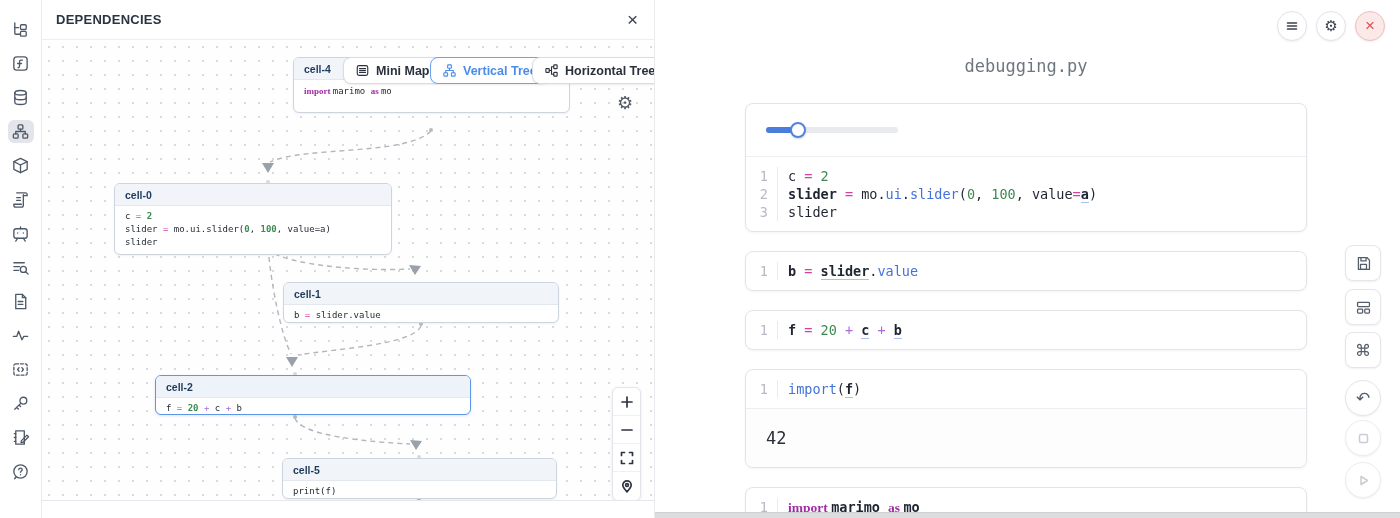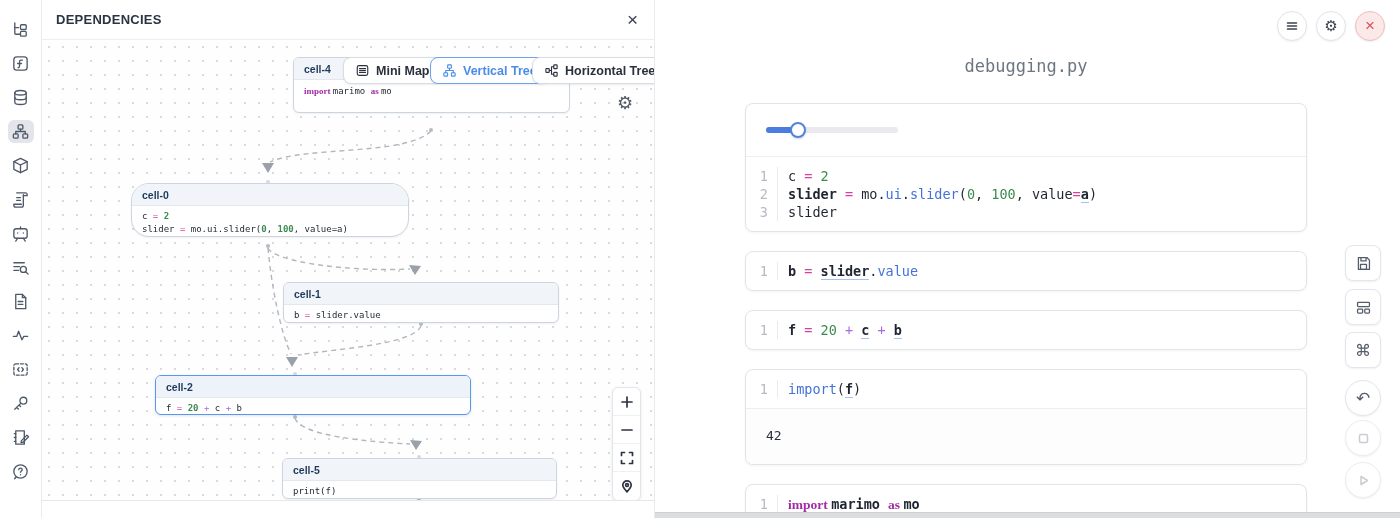--- a/index.html
+++ b/index.html
@@ -78,21 +78,21 @@
     align-items:center; justify-content:center; cursor:pointer; color:#3c4250; }
   .circlebtn svg { width:14px; height:14px; stroke:#3c4250; fill:none; stroke-width:1.6;
     stroke-linecap:round; }
   .circlebtn.danger { background:#fbe9e9; border-color:#f3bcbc; color:#d9534f; font-size:17px; }
 
   .cells { position:absolute; left:90px; top:103px; width:562px; }
   .cell { background:#fff; border:1px solid #e2e4e8; border-radius:8px;
     box-shadow:0 1px 3px rgba(30,40,60,.05); margin-bottom:19px; overflow:hidden; }
   .cell-output-top { padding:18px 20px; border-bottom:1px solid #eceef2; }
   .cell-output-bottom { padding:19px 20px; border-top:1px solid #eceef2; background:#fdfdfd;
-    font-family:"DejaVu Sans Mono", monospace; font-size:13px; color:#2a2f38; min-height:56px; }
+    font-family:"DejaVu Sans Mono", monospace; font-size:17px; color:#2a2f38; min-height:56px; }
   .code { padding:10px 0; font-family:"DejaVu Sans Mono", monospace; font-size:13.5px; line-height:18px; }
   .code-line { display:flex; }
   .ln { flex:0 0 32px; text-align:right; padding-right:9px; color:#b6bac2;
     border-right:1px solid #e8eaee; user-select:none; }
   .lc { padding-left:10px; white-space:pre; color:#1e2430; }
   .tok-kw { color:#a32ca5; font-weight:bold;font-family:Liberation Serif, serif; }
   .tok-tx { color:#1e2430; }
   .tok-pl { color:#1e2430; }
   .tok-def { color:#1e2430; font-weight:bold; }
   .tok-var { color:#1e2430; font-weight:bold; border-bottom:1.5px solid #a5c3ee; }
@@ -249,21 +249,21 @@
         <circle class="h" cx="377" cy="460" r="2"></circle>
         <circle class="hl" cx="253" cy="334" r="2"></circle>
         <circle class="hl" cx="377" cy="417" r="2"></circle>
         <circle class="hl" cx="226" cy="142" r="2"></circle>
       </svg>
 
       <div class="gnode wide-lines" style="left:251px;top:17px;width:277px;height:56px;">
         <div class="gnode-h">cell-4</div>
         <div class="gnode-b"><div class="node-line"><span class="tok-kw">import </span><span class="tok-tx">marimo </span><span class="tok-kw">as </span><span class="tok-tx">mo</span></div><div class="node-line">&nbsp;</div></div>
       </div>
-      <div class="gnode" style="left:89px;top:143px;width:278px;height:54px;border-radius:18px;">
+      <div class="gnode" style="left:72px;top:143px;width:278px;height:72px;">
         <div class="gnode-h">cell-0</div>
         <div class="gnode-b"><div class="node-line"><span class="tok-tx">c </span><span class="tok-op">= </span><span class="tok-num">2</span></div><div class="node-line"><span class="tok-tx">slider </span><span class="tok-op">= </span><span class="tok-tx">mo.ui.slider(</span><span class="tok-num">0</span><span class="tok-tx">, </span><span class="tok-num">100</span><span class="tok-tx">, value=a)</span></div><div class="node-line"><span class="tok-tx">slider</span></div></div>
       </div>
       <div class="gnode" style="left:241px;top:242px;width:276px;height:41px;">
         <div class="gnode-h">cell-1</div>
         <div class="gnode-b"><div class="node-line"><span class="tok-tx">b </span><span class="tok-op">= </span><span class="tok-tx">slider.value</span></div></div>
       </div>
       <div class="gnode selected" style="left:113px;top:335px;width:316px;height:40px;">
         <div class="gnode-h">cell-2</div>
         <div class="gnode-b"><div class="node-line"><span class="tok-tx">f </span><span class="tok-op">= </span><span class="tok-num">20</span><span class="tok-op2"> + </span><span class="tok-tx">c </span><span class="tok-op2">+ </span><span class="tok-tx">b</span></div></div>

